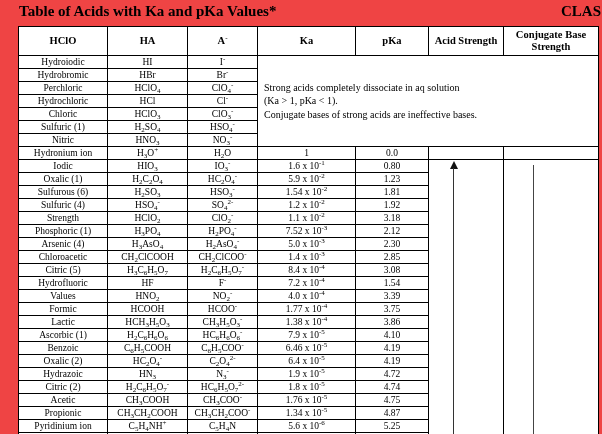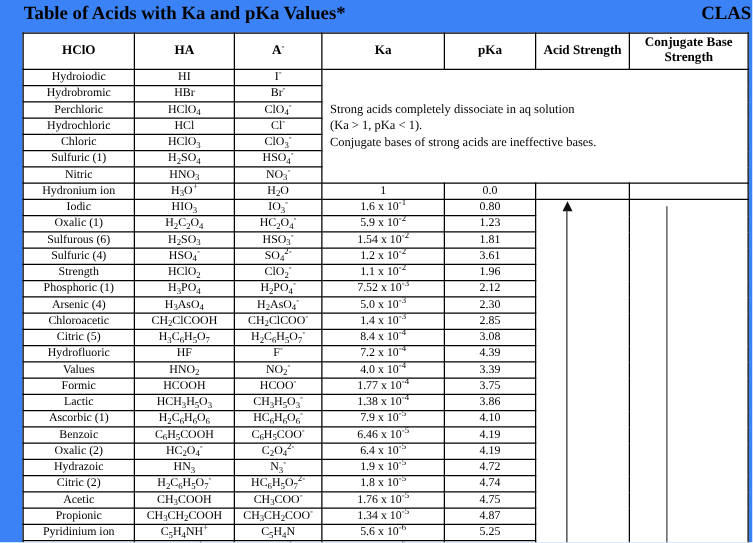--- a/index.html
+++ b/index.html
@@ -1,16 +1,16 @@
 <!DOCTYPE html>
 <html><head>
 <meta charset="utf-8">
 <style>
   html,body{margin:0;padding:0;background:#fff;}
-  .screen{position:relative;width:602px;height:434px;background:#3b82f6;overflow:hidden;
+  .screen{position:relative;width:602px;height:434px;background:#ef4444;overflow:hidden;
           font-family:"Liberation Serif",serif;color:#000;}
   .title{position:absolute;left:19px;top:3px;font-size:15px;font-weight:bold;white-space:nowrap;}
   .corner{position:absolute;right:1px;top:3px;font-size:15px;font-weight:bold;text-align:right;}
   table{position:absolute;left:18px;top:26px;width:580px;border-collapse:collapse;
         table-layout:fixed;background:#fff;}
   col.c1{width:89px}col.c2{width:80px}col.c3{width:70px}col.c4{width:98px}
   col.c5{width:73px}col.c6{width:75px}col.c7{width:95px}
   th,td{border:1px solid #000;}
   th{font-size:10.5px;font-weight:bold;height:28px;line-height:1.15;padding:0 2px;text-align:center;vertical-align:middle;}
   tr.r{height:12px;}
@@ -134,28 +134,28 @@
         <td>H<sub>2</sub>SO<sub>3</sub></td>
         <td>HSO<sub>3</sub><sup>-</sup></td>
         <td>1.54 x 10<sup>-2</sup></td>
         <td>1.81</td>
       </tr>
       <tr class="r">
         <td>Sulfuric (4)</td>
         <td>HSO<sub>4</sub><sup>-</sup></td>
         <td>SO<sub>4</sub><sup>2-</sup></td>
         <td>1.2 x 10<sup>-2</sup></td>
-        <td>3.61</td>
+        <td>1.92</td>
       </tr>
       <tr class="r">
         <td>Strength</td>
         <td>HClO<sub>2</sub></td>
         <td>ClO<sub>2</sub><sup>-</sup></td>
         <td>1.1 x 10<sup>-2</sup></td>
-        <td>1.96</td>
+        <td>3.18</td>
       </tr>
       <tr class="r">
         <td>Phosphoric (1)</td>
         <td>H<sub>3</sub>PO<sub>4</sub></td>
         <td>H<sub>2</sub>PO<sub>4</sub><sup>-</sup></td>
         <td>7.52 x 10<sup>-3</sup></td>
         <td>2.12</td>
       </tr>
       <tr class="r">
         <td>Arsenic (4)</td>
@@ -176,21 +176,21 @@
         <td>H<sub>3</sub>C<sub>6</sub>H<sub>5</sub>O<sub>7</sub></td>
         <td>H<sub>2</sub>C<sub>6</sub>H<sub>5</sub>O<sub>7</sub><sup>-</sup></td>
         <td>8.4 x 10<sup>-4</sup></td>
         <td>3.08</td>
       </tr>
       <tr class="r">
         <td>Hydrofluoric</td>
         <td>HF</td>
         <td>F<sup>-</sup></td>
         <td>7.2 x 10<sup>-4</sup></td>
-        <td>4.39</td>
+        <td>1.54</td>
       </tr>
       <tr class="r">
         <td>Values</td>
         <td>HNO<sub>2</sub></td>
         <td>NO<sub>2</sub><sup>-</sup></td>
         <td>4.0 x 10<sup>-4</sup></td>
         <td>3.39</td>
       </tr>
       <tr class="r">
         <td>Formic</td>

